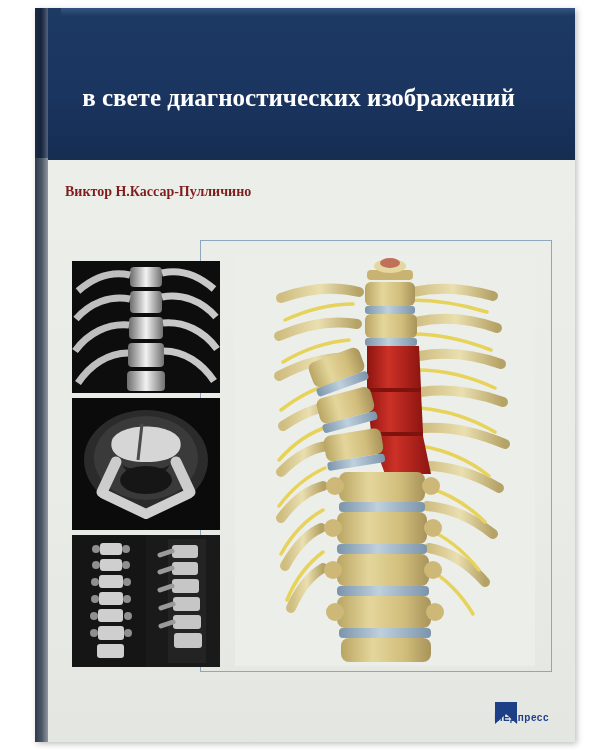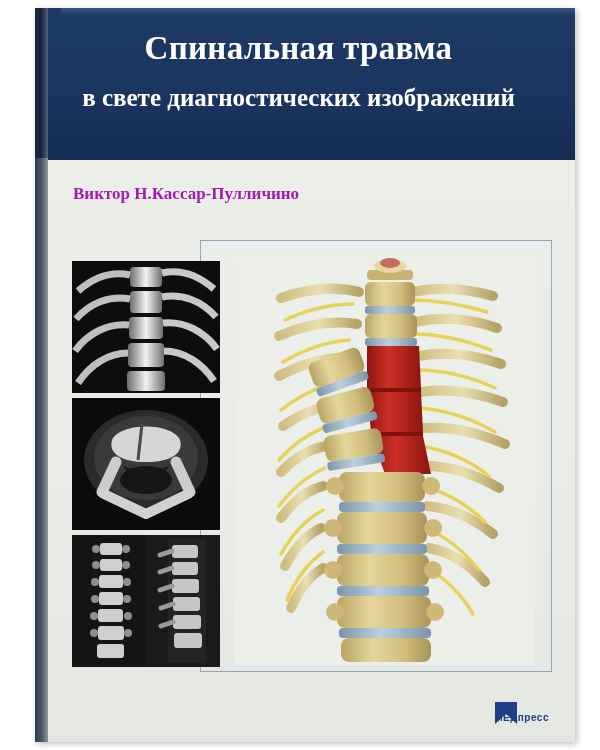--- a/index.html
+++ b/index.html
@@ -82,23 +82,23 @@
     text-align: center;
     color: #ffffff;
     font-size: 25px;
     font-weight: bold;
     font-family: "Liberation Serif", serif;
   }
 
   
   .author {
     position: absolute;
-    left: 38px;
-    color: #a21caf;
-    font-size: 17px;
+    left: 30px;
+    color: #7f1d1d;
+    font-size: 14px;
     font-weight: bold;
     font-family: "Liberation Serif", serif;
     white-space: nowrap;
   }
   #author-1 { top: 176px; }
   #author-2 { top: 201px; }
 
   
   #body-area {
     position: absolute;
@@ -166,21 +166,20 @@
 
 <div id="book-cover">
 
   <div id="spine-edge"></div>
   <div id="spine-edge-lower"></div>
 
   <div id="title-band">
     <div id="title-band-hl"></div>
   </div>
 
-  <div id="book-title-line1">Спинальная травма</div>
   <div id="book-title-line2">в свете диагностических изображений</div>
 
   <div id="body-area"></div>
 
   <div class="author" id="author-1">Виктор Н.Кассар-Пулличино</div>
 
   <div id="illustration-frame"></div>
 
   <div class="xray-panel" id="xray-1">
     <svg class="xray-inner" viewBox="0 0 148 132" preserveAspectRatio="none">

